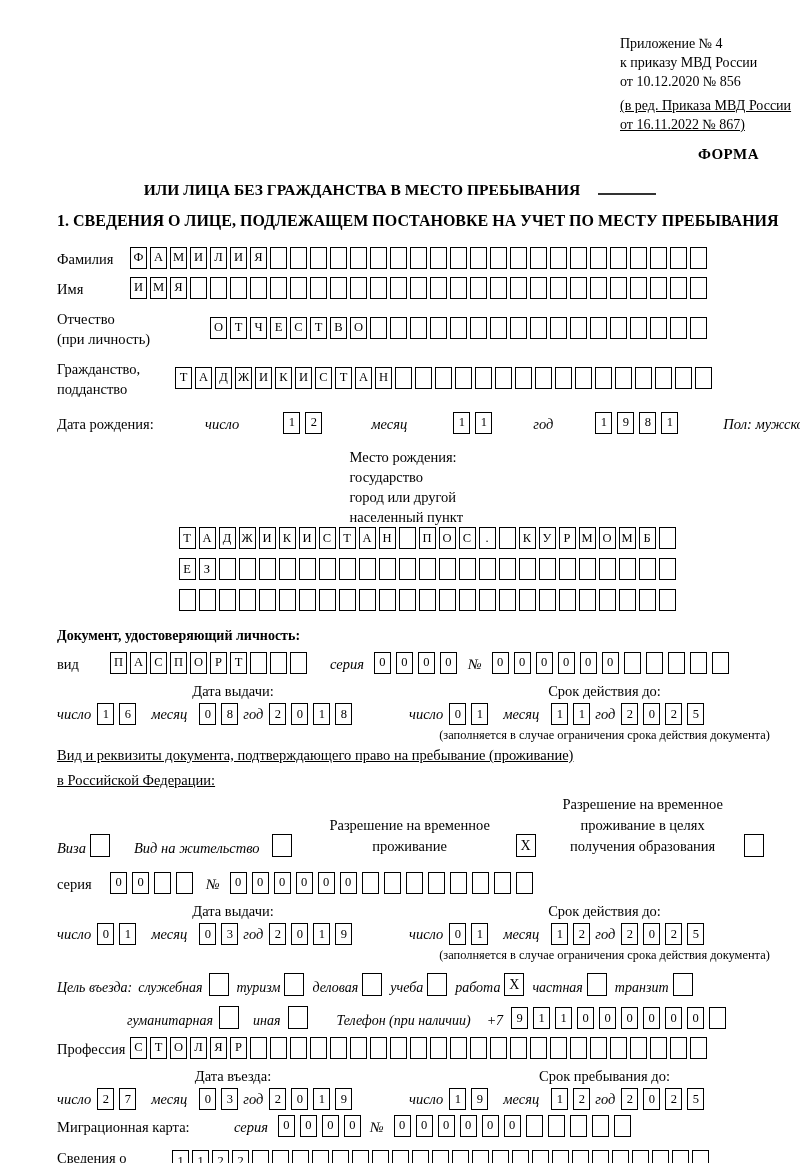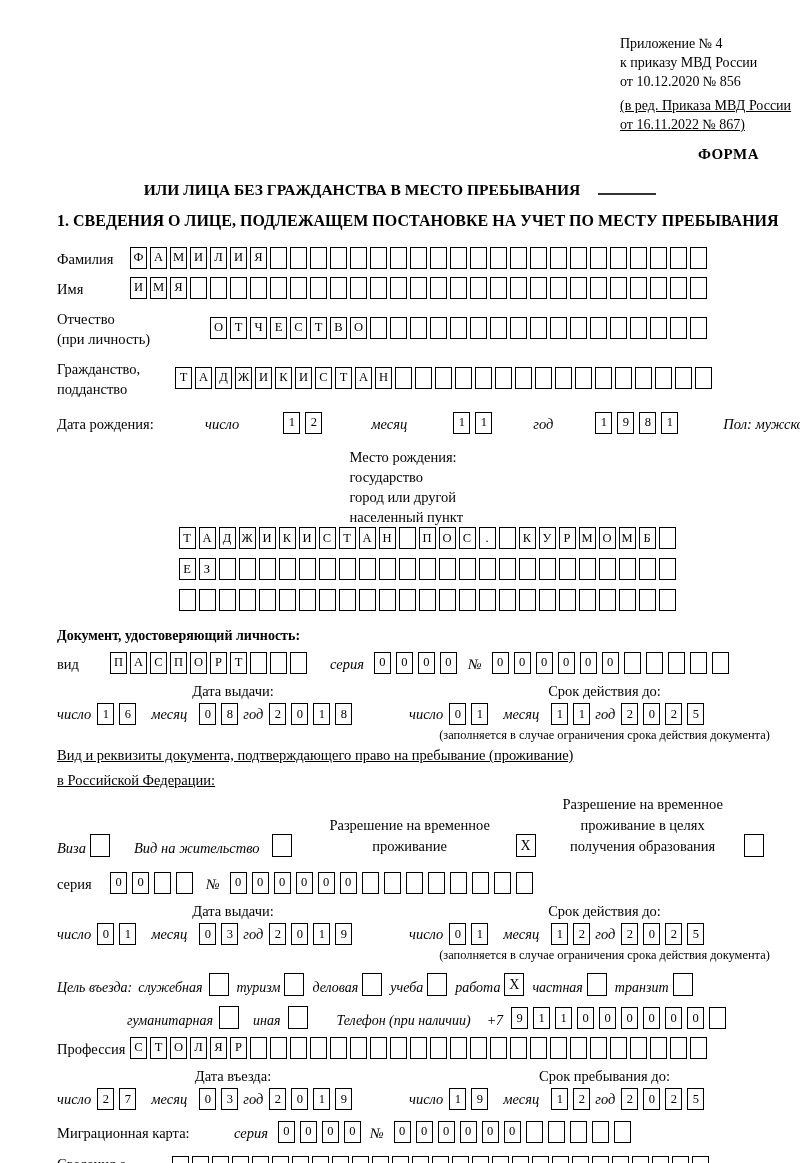--- a/index.html
+++ b/index.html
@@ -639,21 +639,21 @@
         <span class="cells dateg ml6">
             <span class="cell">2</span>
             <span class="cell">0</span>
             <span class="cell">2</span>
             <span class="cell">5</span>
           </span>
       </div>
     </div>
   </div>
 
-  <div class="row" style="margin-top:10px;">
+  <div class="row" style="margin-top:4px;">
     <div class="lbl w165">Миграционная карта:</div>
     <span class="dlbl ml12">серия</span>
     <span class="cells dateg ml10">
         <span class="cell">0</span>
         <span class="cell">0</span>
         <span class="cell">0</span>
         <span class="cell">0</span>
       </span>
     <span class="dlbl ml4">№</span>
     <span class="cells dateg ml10">

